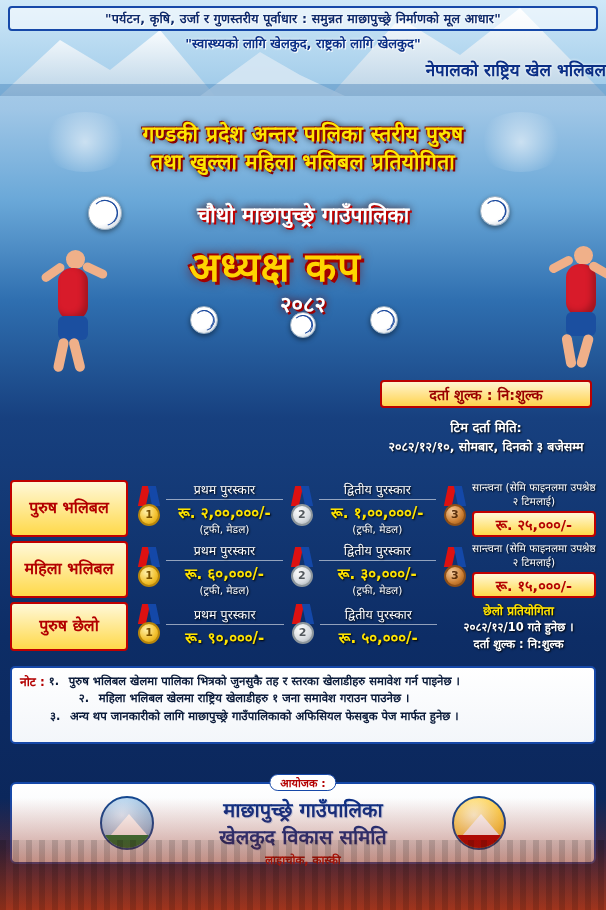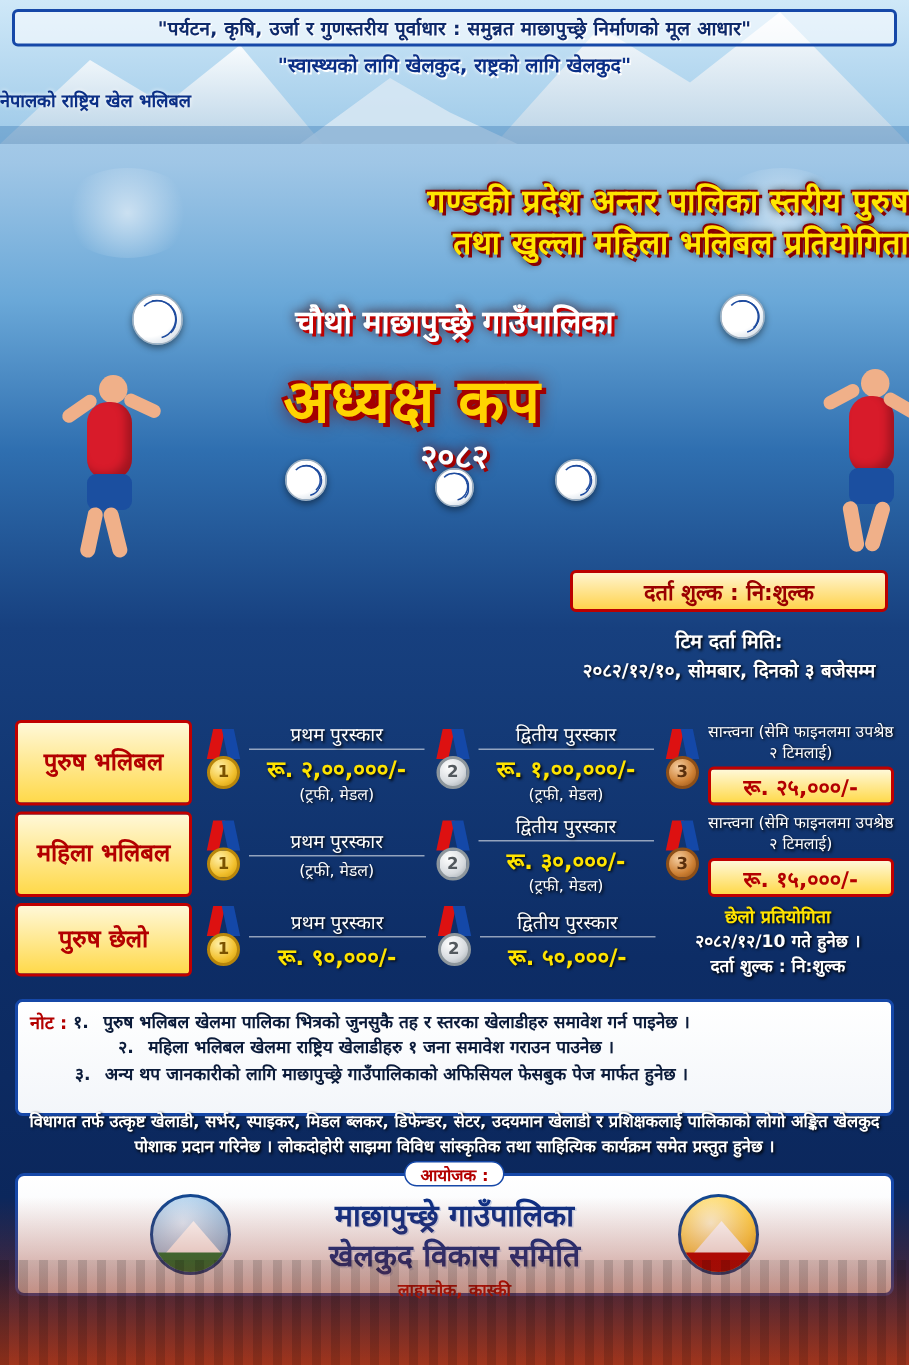--- a/index.html
+++ b/index.html
@@ -36,27 +36,27 @@
     padding: 2px 2px;
     letter-spacing: .2px;
   }
   .slogan2 {
     position: absolute; top: 34px; left: 0; width: 606px;
     text-align: center; font-size: 13px; font-weight: bold;
     color: #0b2f86; text-shadow: 0 0 3px #fff, 1px 1px 0 #fff;
   }
   .slogan3 {
     position: absolute; top: 58px; left: 0; width: 606px;
-    text-align: left; font-size: 12px; font-weight: bold;
+    text-align: right; font-size: 17px; font-weight: bold;
     color: #0b2f86; text-shadow: 0 0 3px #fff;
   }
 
   
   .title-wrap {
-    position: absolute; top: 120px; left: 0; width: 606px; text-align: right;
+    position: absolute; top: 120px; left: 0; width: 606px; text-align: center;
   }
   .title-line {
     font-size: 21px; font-weight: bold; color: #ffe600;
     text-shadow: 2px 2px 0 #8a0000, -1px -1px 0 #8a0000, 0 0 6px #000;
     line-height: 1.35;
     letter-spacing: .3px;
   }
   .sub-title {
     position: absolute; top: 200px; left: 0; width: 606px; text-align: center;
     font-size: 21px; font-weight: bold; color: #ffffff;
@@ -407,20 +407,21 @@
       <div class="pcat">महिला भलिबल</div>
       <div class="pcells">
         <div class="pcell">
           <div class="medal gold">
             <div class="ribbon-l"></div>
               <div class="ribbon-r"></div>
               <div class="disc">1</div>
           </div>
           <div class="txt">
             <span class="plabel">प्रथम पुरस्कार</span>
+            <span class="pamt">रू. ६०,०००/-</span>
             <span class="pnote">(ट्रफी, मेडल)</span>
           </div>
         </div>
         <div class="pcell">
           <div class="medal silver">
             <div class="ribbon-l"></div>
               <div class="ribbon-r"></div>
               <div class="disc">2</div>
           </div>
           <div class="txt">
@@ -488,21 +489,20 @@
         <span class="num" style="margin-left:30px">२.</span>
         <span>महिला भलिबल खेलमा राष्ट्रिय खेलाडीहरु १ जना समावेश गराउन पाउनेछ ।</span>
       </li>
       <li>
         <span class="num" style="margin-left:30px">३.</span>
         <span>अन्य थप जानकारीको लागि माछापुच्छ्रे गाउँपालिकाको अफिसियल फेसबुक पेज मार्फत हुनेछ ।</span>
       </li>
     </ul>
   </div>
 
-  <div class="extra">विधागत तर्फ उत्कृष्ट खेलाडी, सर्भर, स्पाइकर, मिडल ब्लकर, डिफेन्डर, सेटर, उदयमान खेलाडी र प्रशिक्षकलाई पालिकाको लोगो अङ्कित खेलकुद पोशाक प्रदान गरिनेछ । लोकदोहोरी साझमा विविध सांस्कृतिक तथा साहित्यिक कार्यक्रम समेत प्रस्तुत हुनेछ ।</div>
 
   <div class="org-wrap">
     <div class="org-label">आयोजक :</div>
     <div class="logo-left">
       <div class="logo-circle">
           <div class="mt"></div>
           <div class="base"></div>
         </div>
     </div>
     <div class="logo-right">

